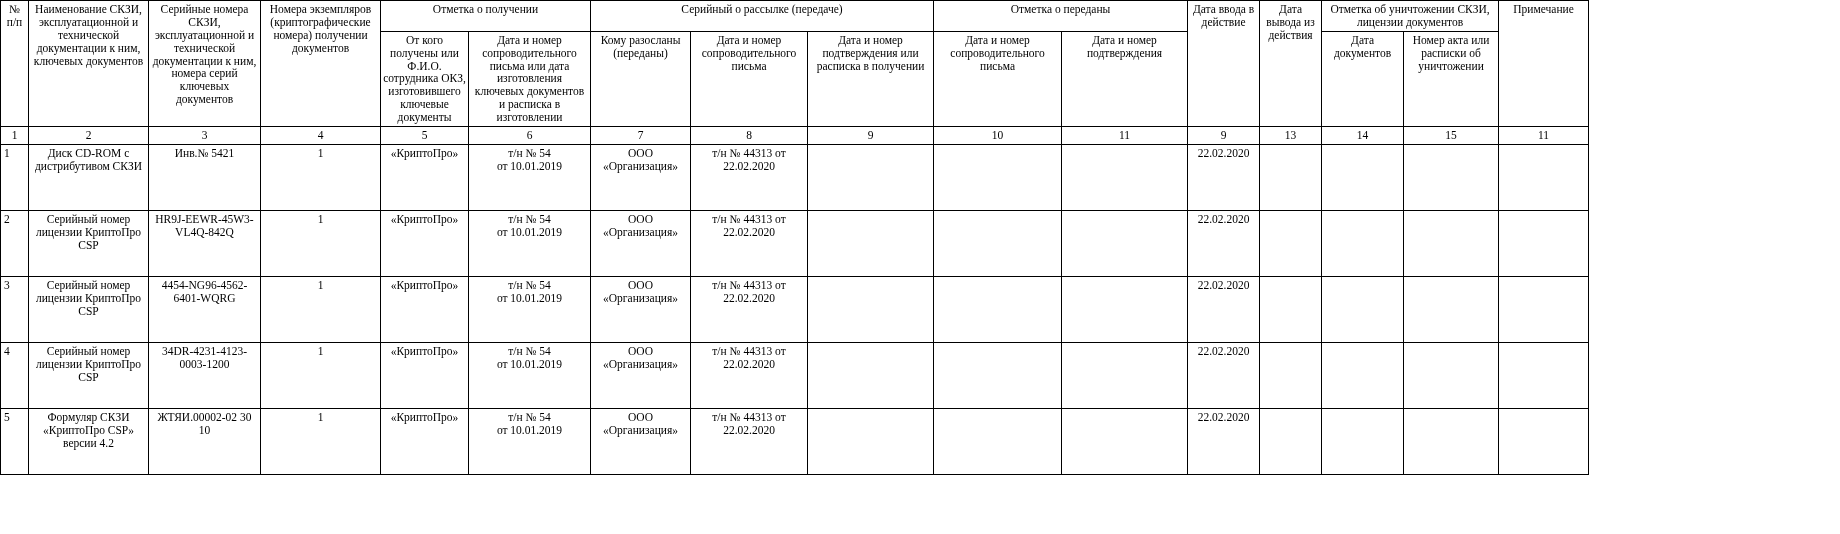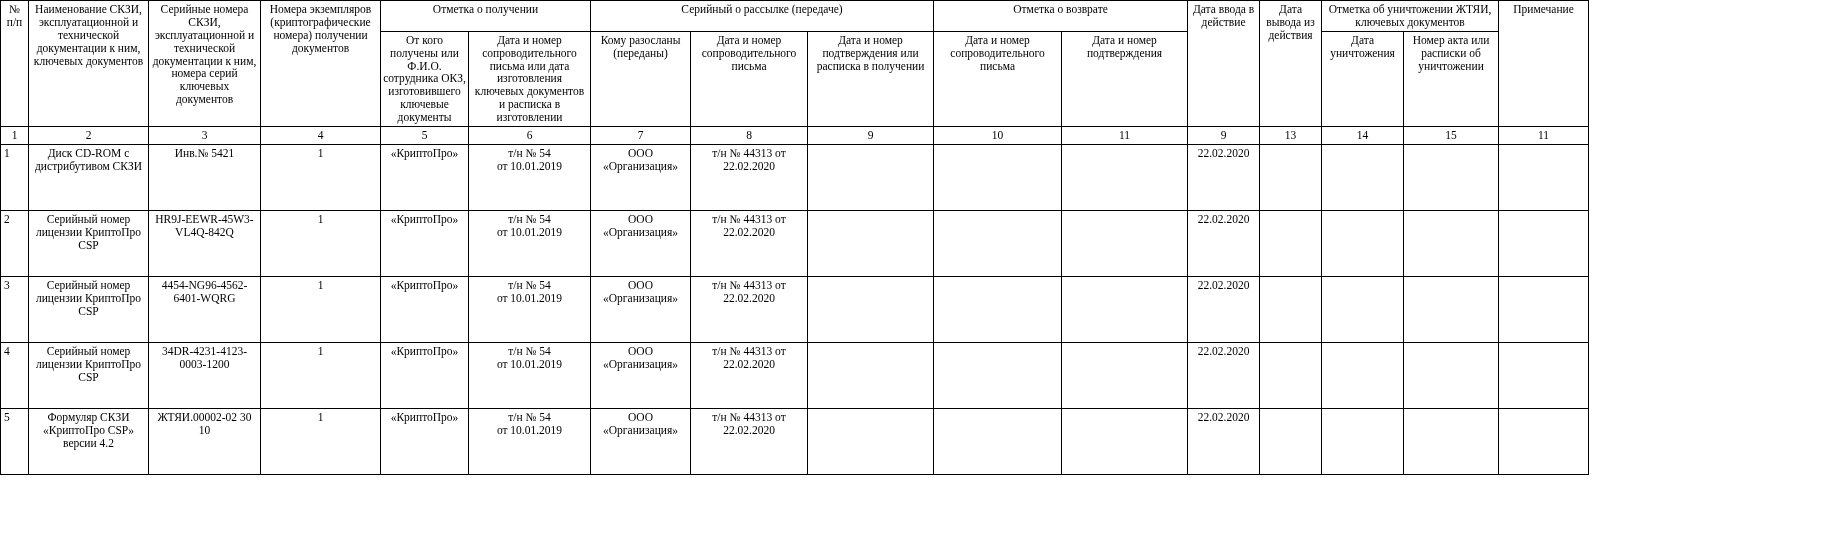--- a/index.html
+++ b/index.html
@@ -104,35 +104,35 @@
     </colgroup>
     <thead>
       <tr class="hdr-top">
         <td rowspan="2" style="white-space: pre-line;">№
 п/п</td>
         <td rowspan="2">Наименование СКЗИ, эксплуатационной и технической документации к ним, ключевых документов</td>
         <td rowspan="2">Серийные номера СКЗИ, эксплуатационной и технической документации к ним, номера серий ключевых документов</td>
         <td rowspan="2">Номера экземпляров (криптографические номера) получении документов</td>
         <td colspan="2">Отметка о получении</td>
         <td colspan="3">Серийный о рассылке (передаче)</td>
-        <td colspan="2">Отметка о возврате</td>
+        <td colspan="2">Отметка о переданы</td>
         <td rowspan="2">Дата ввода в действие</td>
         <td rowspan="2">Дата вывода из действия</td>
-        <td colspan="2">Отметка об уничтожении ЖТЯИ, ключевых документов</td>
+        <td colspan="2">Отметка об уничтожении СКЗИ, лицензии документов</td>
         <td rowspan="2">Примечание</td>
       </tr>
       <tr>
         <td>От кого получены или Ф.И.О. сотрудника ОКЗ, изготовившего ключевые документы</td>
         <td>Дата и номер сопроводительного письма или дата изготовления ключевых документов и расписка в изготовлении</td>
         <td>Кому разосланы (переданы)</td>
         <td>Дата и номер сопроводительного письма</td>
         <td>Дата и номер подтверждения или расписка в получении</td>
         <td>Дата и номер сопроводительного письма</td>
         <td>Дата и номер подтверждения</td>
-        <td>Дата уничтожения</td>
+        <td>Дата документов</td>
         <td>Номер акта или расписки об уничтожении</td>
       </tr>
       <tr class="numrow">
         <td>1</td>
         <td class="ctr">2</td>
         <td class="ctr">3</td>
         <td class="ctr">4</td>
         <td class="ctr">5</td>
         <td class="ctr">6</td>
         <td class="ctr">7</td>

